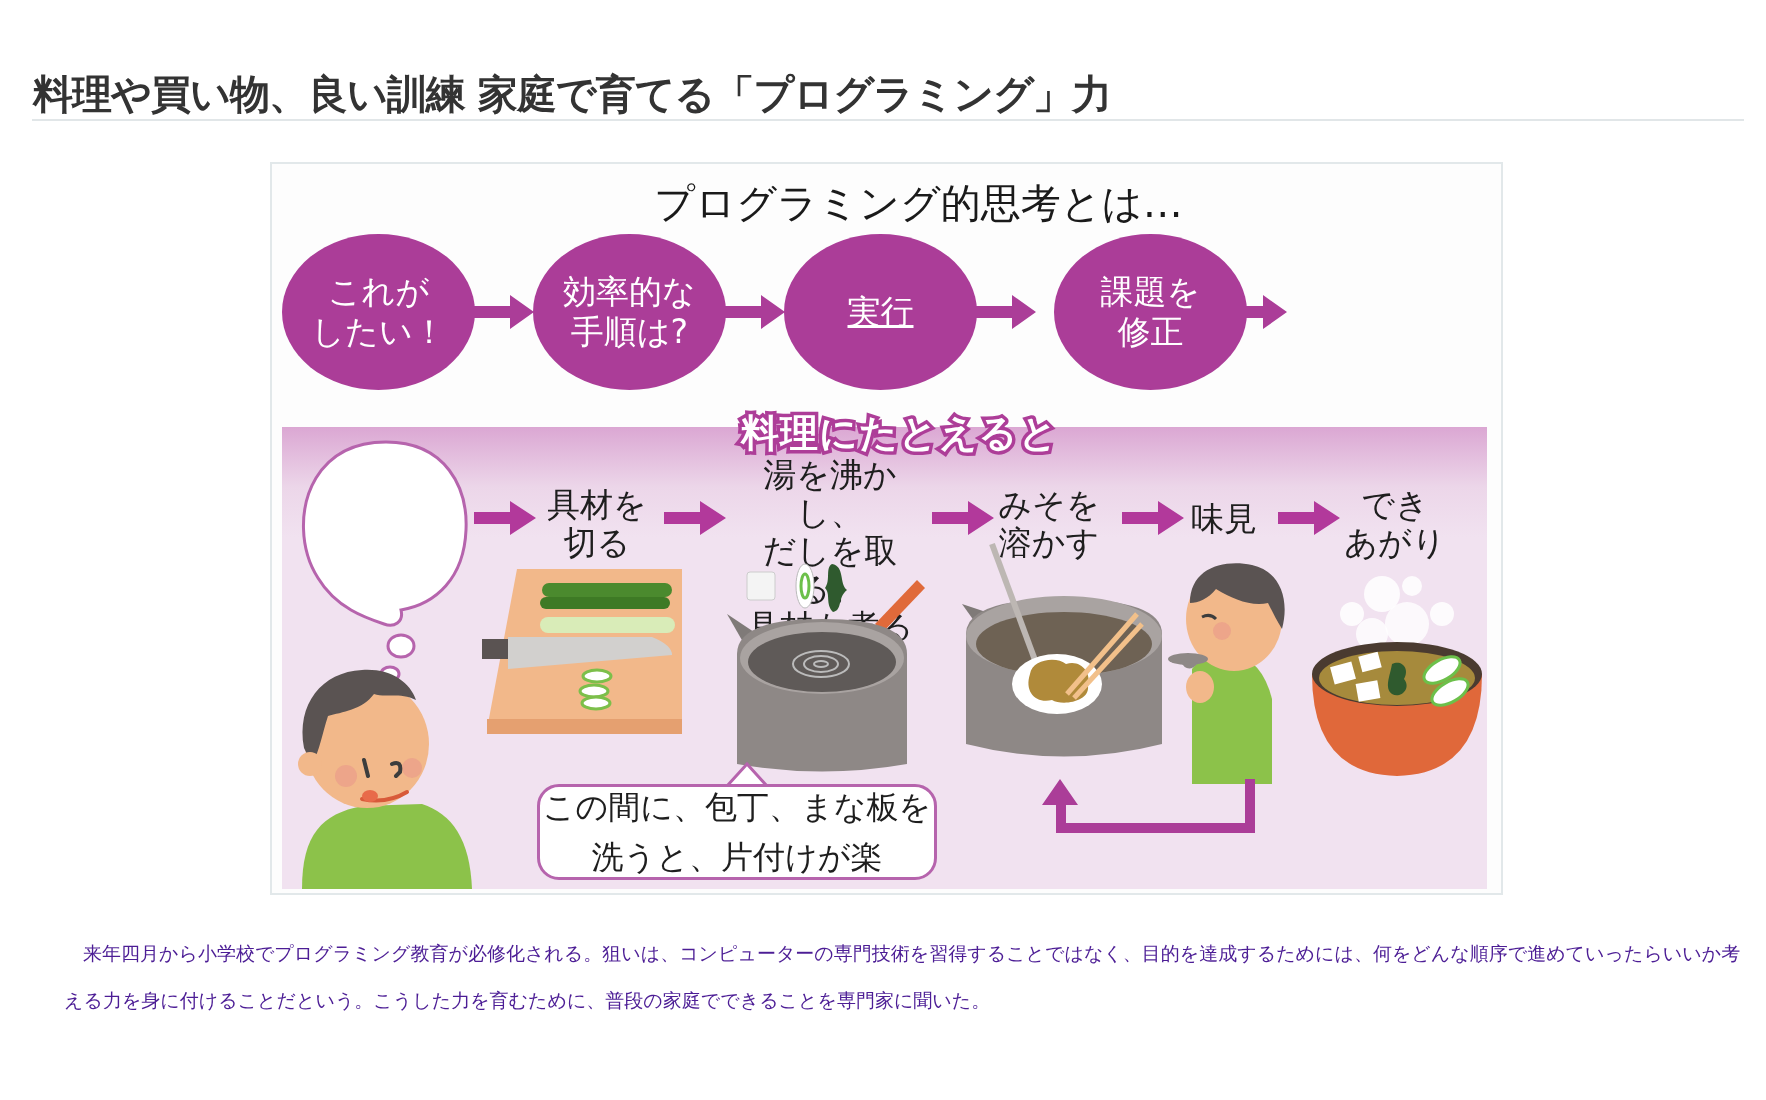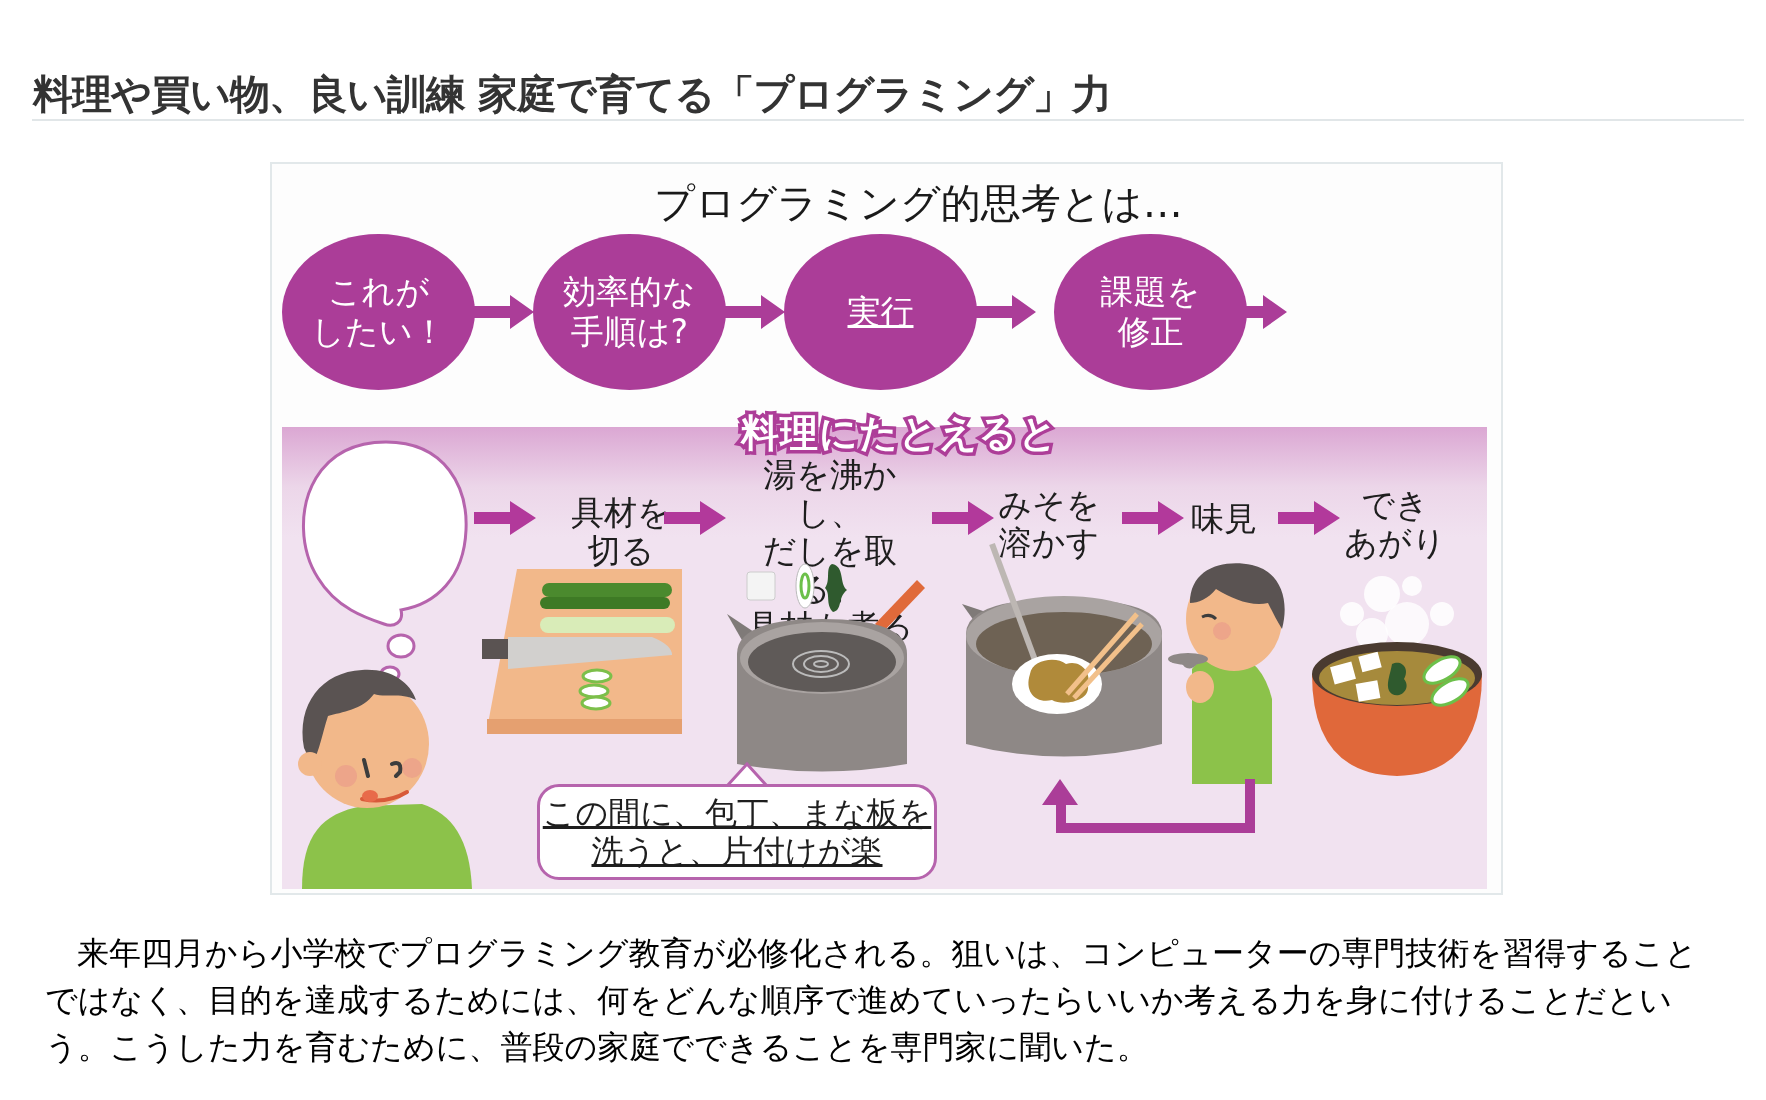--- a/index.html
+++ b/index.html
@@ -12,24 +12,24 @@
   .fig-title { position:absolute; left:0; width:100%; top:12px; text-align:center; font-size:40px; color:#1a1a1a;padding-left:32px; }
   .circle { position:absolute; width:193px; height:156px; border-radius:50%; background:#ab3d98;
             color:#fff; display:flex; align-items:center; justify-content:center; text-align:center;
             font-size:33px; line-height:40px; white-space:pre-line; }
   .band { position:absolute; left:10px; top:263px; width:1205px; height:462px;
           background:linear-gradient(#dba7d3 0px, #ecd6e9 60px, #f1e2f0 110px, #f1e2f0 100%); }
   .band-label { position:absolute; left:461px; top:244px; font-size:38px; font-weight:bold; color:#fff;
                 -webkit-text-stroke:7px #ad3d98; paint-order:stroke fill; letter-spacing:1px;margin-left:8px; }
   .step { position:absolute; font-size:33px; line-height:38px; color:#1e1e1e; text-align:center; white-space:pre-line; }
   .callout { position:absolute; background:#fff; border:3px solid #b664ad; border-radius:22px; box-sizing:border-box;
-             display:flex; align-items:center; justify-content:center; text-align:center; font-size:32px; line-height:38px;
-             color:#1e1e1e; white-space:pre-line;text-decoration:underline; }
+             display:flex; align-items:center; justify-content:center; text-align:center; font-size:32px; line-height:50px;
+             color:#1e1e1e; white-space:pre-line; }
   .feedback-label { position:absolute; font-size:32px; font-weight:bold; color:#1e1e1e; }
-  #body-text { left:45px; top:930px; width:1680px; font-size:32px; line-height:47px; color:#000000; }
+  #body-text { left:64px; top:930px; width:1680px; font-size:19px; line-height:47px; color:#4c1d95; }
   svg { position:absolute; overflow:visible; }
 </style>
 </head>
 <body>
 
 <h1 id="title" class="abs">料理や買い物、良い訓練 家庭で育てる「プログラミング」力</h1>
 <div id="divider" class="abs"></div>
 
 <div id="figure" class="abs">
   <div class="fig-title">プログラミング的思考とは…</div>
@@ -60,21 +60,21 @@
 
   <svg style="left:24px;top:274px;" width="180" height="260">
     <path d="M90 4 C150 4 172 50 170 92 C168 140 140 166 105 172 C108 184 98 190 88 186 C70 180 40 170 22 140 C4 112 2 70 20 40 C36 14 62 4 90 4 Z" fill="#fff" stroke="#b664ad" stroke-width="3"></path>
     <ellipse cx="105" cy="208" rx="13" ry="11" fill="#fff" stroke="#b664ad" stroke-width="3"></ellipse>
     <ellipse cx="94" cy="236" rx="9" ry="7" fill="#fff" stroke="#b664ad" stroke-width="3"></ellipse>
   </svg>
 
   <svg style="left:202px;top:337px;" width="62" height="34">
       <path d="M0 11 H36 V0 L62 17 L36 34 V23 H0 Z" fill="#b2399b"></path>
     </svg>
-  <div class="step" style="left:270px;top:330px;width:110px;margin-left:24px;">具材を
+  <div class="step" style="left:270px;top:322px;width:110px;">具材を
 切る</div>
   <svg style="left:392px;top:337px;" width="62" height="34">
       <path d="M0 11 H36 V0 L62 17 L36 34 V23 H0 Z" fill="#b2399b"></path>
     </svg>
   <div class="step" style="left:458px;top:292px;width:200px;">湯を沸かし、
 だしを取る。
 具材も煮る</div>
   <svg style="left:660px;top:337px;" width="62" height="34">
       <path d="M0 11 H36 V0 L62 17 L36 34 V23 H0 Z" fill="#b2399b"></path>
     </svg>

